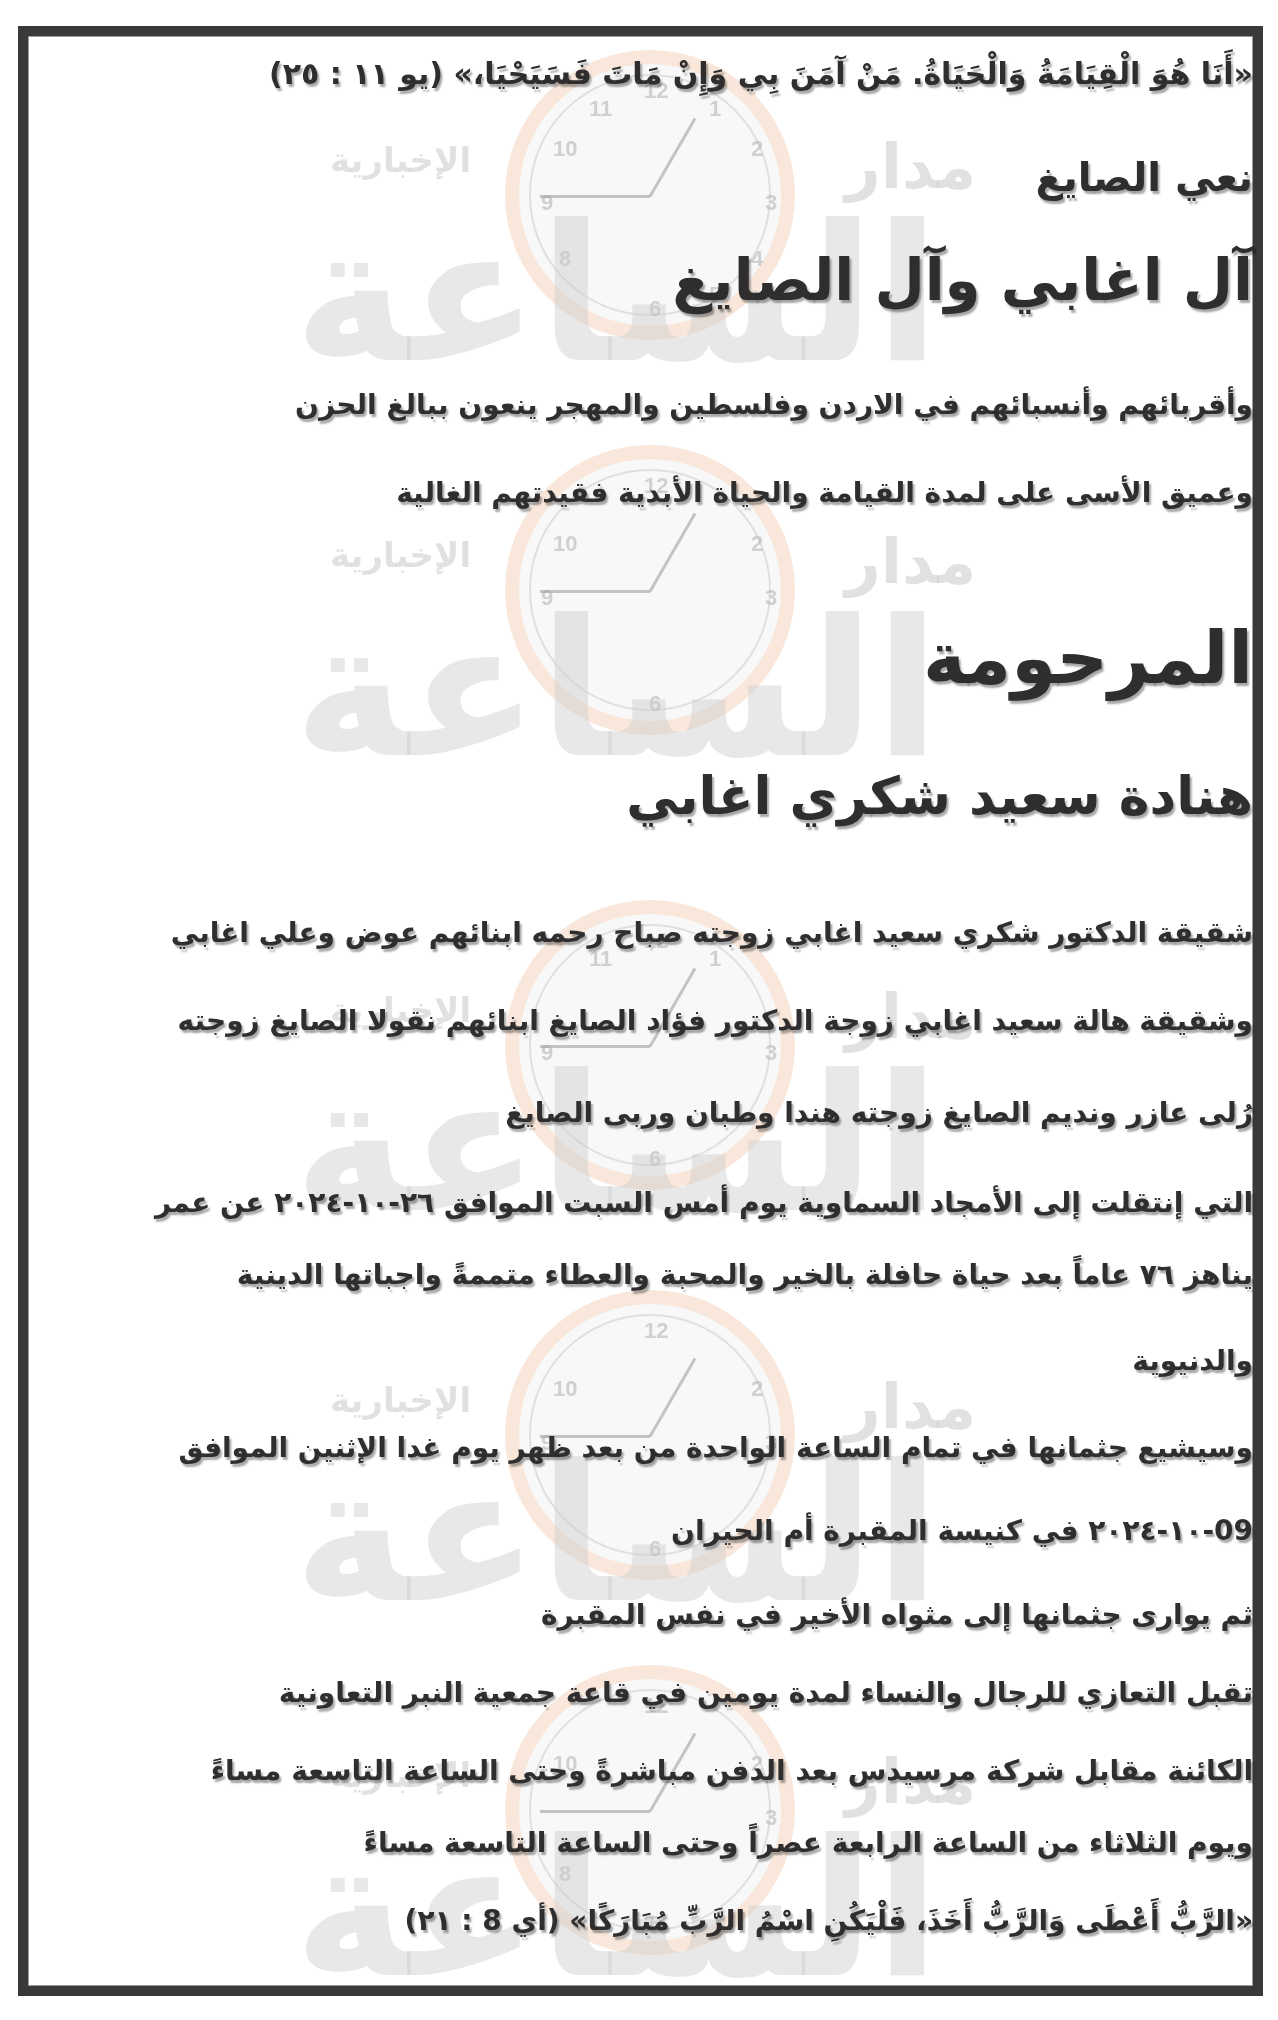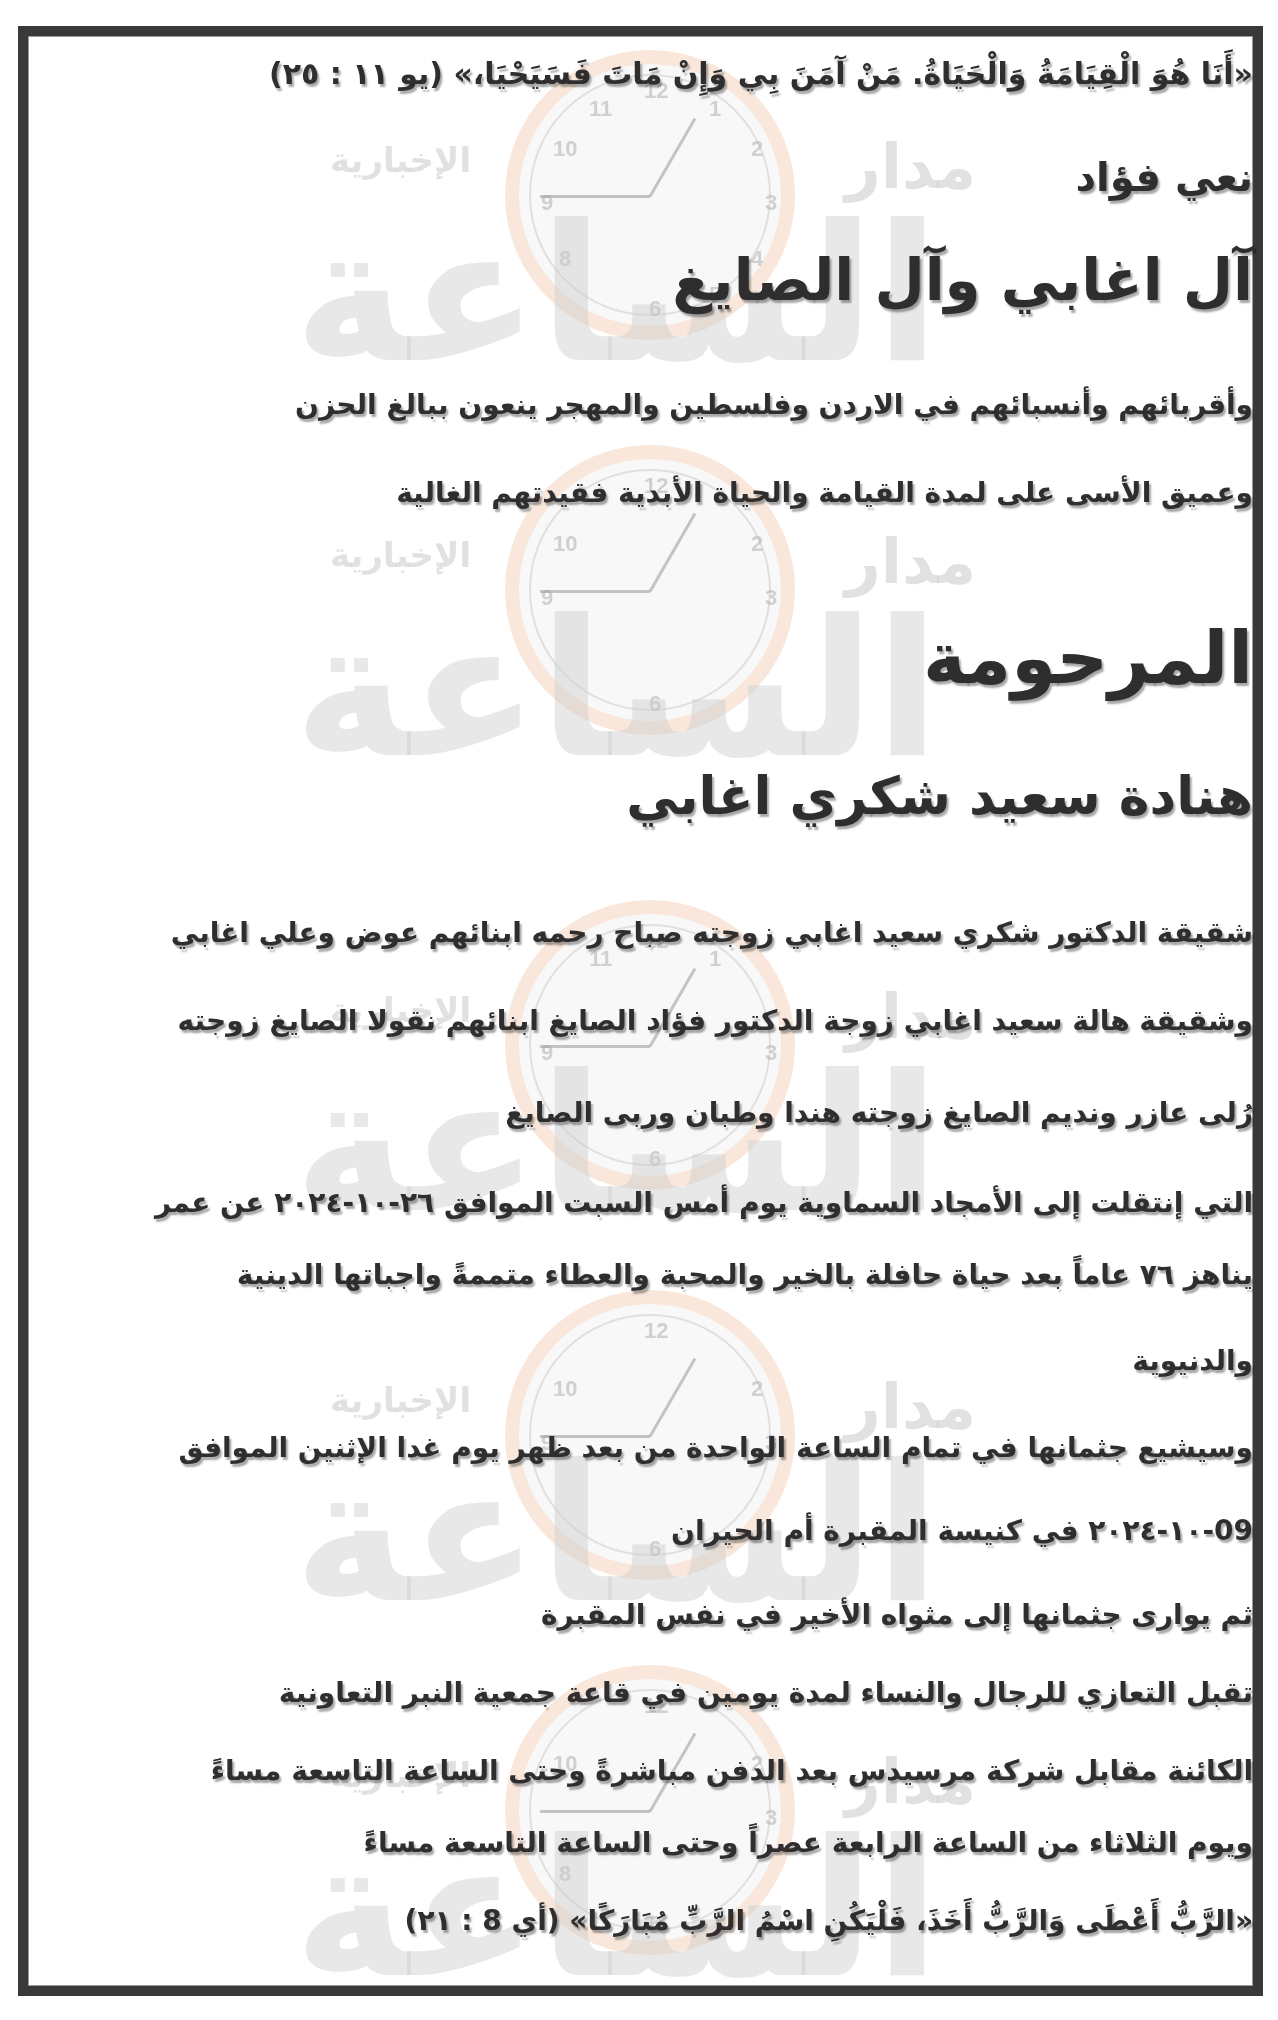--- a/index.html
+++ b/index.html
@@ -118,21 +118,21 @@
     <div class="saa">الساعة</div>
   </div>
 </div>
 
 <div class="frame" style="background:transparent">
   <div class="frame-inner-line"></div>
 </div>
 
 <div class="content">
   <div class="line l-verse" style="top:20px">«أَنَا هُوَ الْقِيَامَةُ وَالْحَيَاةُ. مَنْ آمَنَ بِي وَإِنْ مَاتَ فَسَيَحْيَا،» (يو ١١ : ٢٥)</div>
-  <div class="line l-na3i" style="top:118px">نعي فؤاد</div>
+  <div class="line l-na3i" style="top:118px">نعي الصايغ</div>
   <div class="line l-family" style="top:210px">آل اغابي وآل الصايغ</div>
   <div class="line l-body" style="top:352px">وأقربائهم  وأنسبائهم في الاردن وفلسطين والمهجر ينعون ببالغ الحزن</div>
   <div class="line l-body" style="top:440px">وعميق الأسى على لمدة القيامة والحياة الأبدية فقيدتهم الغالية</div>
   <div class="line l-marhooma" style="top:580px">المرحومة</div>
   <div class="line l-name" style="top:730px">هنادة سعيد شكري اغابي</div>
   <div class="line l-body" style="top:880px">شقيقة الدكتور شكري سعيد اغابي زوجته صباح رحمه ابنائهم عوض وعلي اغابي</div>
   <div class="line l-body" style="top:968px">وشقيقة هالة سعيد اغابي زوجة الدكتور فؤاد الصايغ ابنائهم نقولا الصايغ زوجته</div>
   <div class="line l-body" style="top:1060px">رُلى عازر ونديم الصايغ زوجته هندا وطبان وربى الصايغ</div>
   <div class="line l-body" style="top:1150px">التي إنتقلت إلى الأمجاد السماوية يوم أمس السبت  الموافق ٢٦-١٠-٢٠٢٤ عن عمر</div>
   <div class="line l-body" style="top:1222px">يناهز ٧٦ عاماً بعد حياة حافلة بالخير والمحبة والعطاء متممةً واجباتها الدينية</div>

